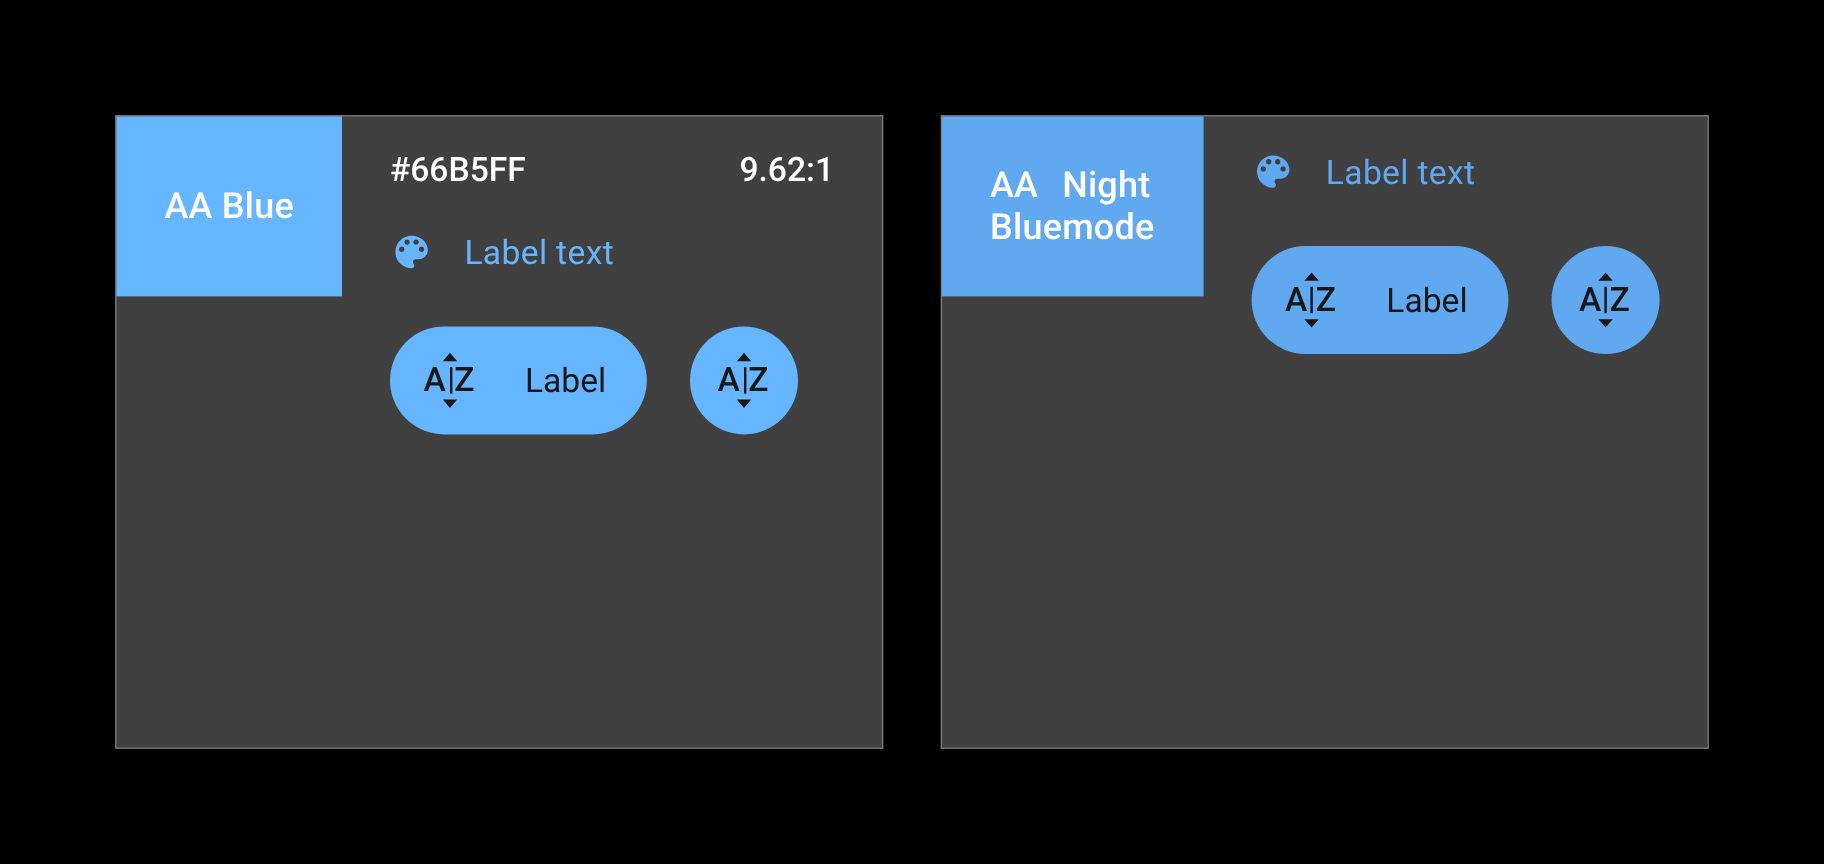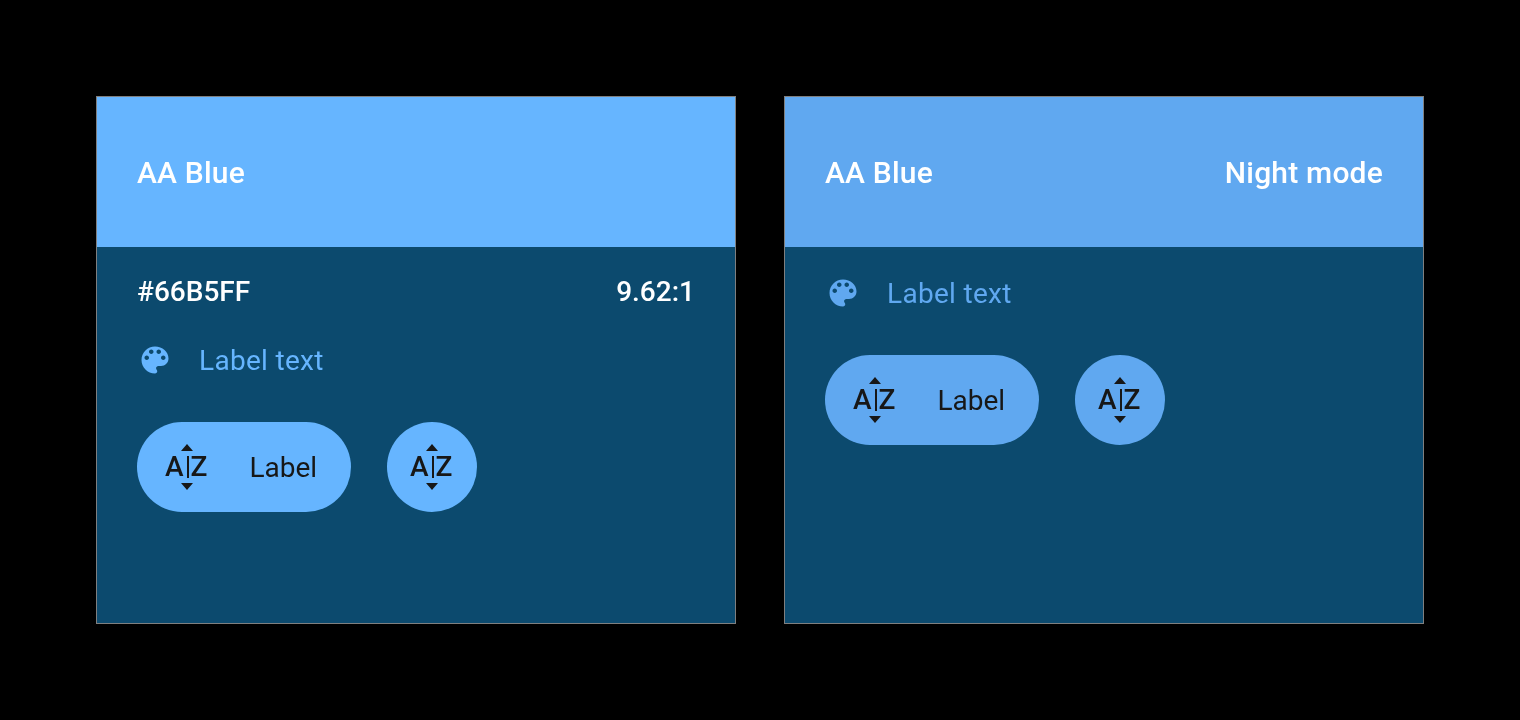--- a/index.html
+++ b/index.html
@@ -20,22 +20,22 @@
     gap: 48px;
     padding: 96px;
     box-sizing: border-box;
   }
   .card {
     width: 640px;
     height: 528px;
     border: 1px solid #7f7f7f;
     box-sizing: border-box;
     display: flex;
-    flex-direction: column;
-    background: #0c4a6e;
+    flex-direction: row;
+    background: #404040;
   }
   .card-header {
     height: 150px;
     display: flex;
     align-items: center;
     justify-content: space-between;
     padding: 0 40px;
     font-size: 30px;
     font-weight: 500;
     color: #fff;

